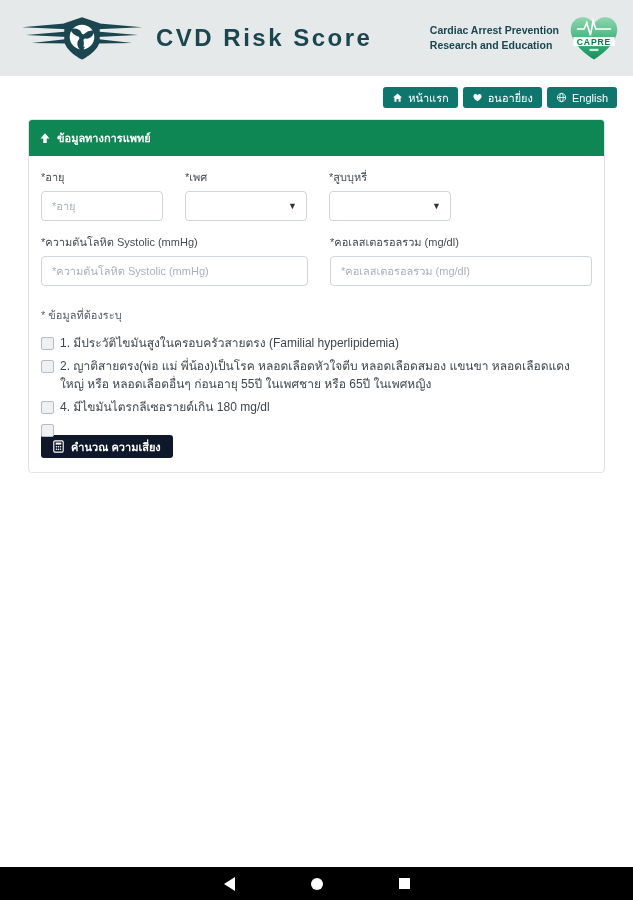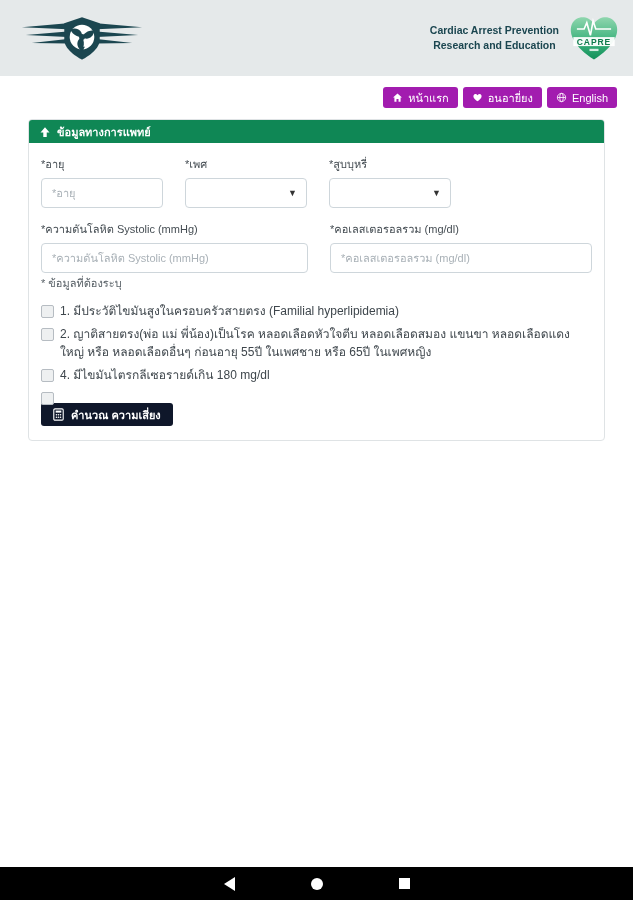--- a/index.html
+++ b/index.html
@@ -9,57 +9,57 @@
   }
   
   .app-header{
     height:76px;background:#e5e9ea;display:flex;align-items:center;padding:0 12px 0 18px;box-sizing:border-box;
   }
   .logo-svg{flex:0 0 auto;}
   .app-title{
     margin-left:10px;font-size:24px;font-weight:bold;letter-spacing:2.5px;color:#1b4650;white-space:nowrap;
   }
   .header-sub{
-    margin-left:auto;text-align:center;font-size:10.5px;font-weight:bold;color:#1b4650;line-height:1.4;white-space:nowrap;
+    margin-left:auto;text-align:left;font-size:10.5px;font-weight:bold;color:#1b4650;line-height:1.4;white-space:nowrap;
   }
   .capre-svg{flex:0 0 auto;margin-left:8px;}
   
   .nav-row{
     display:flex;justify-content:flex-end;gap:5px;margin:11px 16px 0 0;height:21px;
   }
   .nav-btn{
-    display:inline-flex;align-items:center;gap:5px;background:#a21caf;color:#fff;border:none;
+    display:inline-flex;align-items:center;gap:5px;background:#0f766e;color:#fff;border:none;
     border-radius:3px;font-size:11px;padding:0 9px;height:21px;cursor:pointer;
     font-family:inherit;
   }
   
   .panel{
     margin:11px 28px 0 28px;border:1px solid #dfe3e5;border-radius:4px;background:#fff;
   }
   .panel-header{
-    background:#0f8755;color:#fff;border-radius:3px 3px 0 0;height:23px;
+    background:#0f8755;color:#fff;border-radius:3px 3px 0 0;height:36px;
     display:flex;align-items:center;gap:6px;padding:0 10px;font-size:11px;font-weight:bold;
   }
   .panel-body{padding:12px 12px 14px 12px;}
   .form-row{display:flex;gap:22px;}
   .form-row + .form-row{margin-top:12px;}
   .field{display:flex;flex-direction:column;}
   .field label{font-size:11px;color:#454d53;margin-bottom:5px;}
   .w122{width:122px;} .w267{width:267px;} .w262{width:262px;}
   .text-input{
     height:30px;border:1px solid #ced6db;border-radius:4px;padding:0 10px;font-size:11px;color:#454d53;
     font-family:inherit;box-sizing:border-box;width:100%;background:#fff;
   }
   .text-input::placeholder{color:#a9b1b7;opacity:1;}
   .select-box{
     height:30px;border:1px solid #ced6db;border-radius:4px;background:#fff;box-sizing:border-box;
     display:flex;align-items:center;justify-content:flex-end;padding:0 9px;cursor:pointer;
   }
   .caret{font-size:9px;color:#333;line-height:1;}
-  .required-note{margin-top:1px;font-size:11px;color:#5a6268;}
+  .required-note{margin-top:20px;font-size:11px;color:#5a6268;}
   .checklist-intro{margin-top:18px;font-size:11.5px;color:#3e464c;}
   .checklist{margin-top:10px;}
   .check-item{
     position:relative;display:block;padding-left:19px;font-size:12px;color:#3e464c;
     line-height:1.5;margin-bottom:5px;max-width:551px;cursor:pointer;
   }
   .cb{
     position:absolute;left:0;top:2.5px;width:11px;height:11px;background:#eef0f1;
     border:1px solid #b6bcc2;border-radius:2px;
   }
@@ -95,20 +95,21 @@
       </g>
       <circle cx="130" cy="48" r="25" fill="#ffffff"></circle>
       <g fill="#1b4650">
         <path d="M130 48 C139 32 155 35 155 35 C153 51 139 55 130 48 Z"></path>
         <path d="M130 48 C139 32 155 35 155 35 C153 51 139 55 130 48 Z" transform="rotate(120 130 48)"></path>
         <path d="M130 48 C139 32 155 35 155 35 C153 51 139 55 130 48 Z" transform="rotate(240 130 48)"></path>
         <circle cx="130" cy="48" r="6"></circle>
       </g>
       <polygon points="130,78 124,68 136,68" fill="#1b4650"></polygon>
     </svg>
+    <div class="app-title">CVD Risk Score</div>
     <div class="header-sub">
       <div>Cardiac Arrest Prevention</div>
       <div>Research and Education</div>
     </div>
     <svg class="capre-svg" width="54" height="52" viewBox="0 0 60 56">
       <defs>
         <linearGradient id="hg" x1="0" y1="0" x2="0" y2="1">
           <stop offset="0" stop-color="#8fd6ae"></stop>
           <stop offset="0.55" stop-color="#3fb37e"></stop>
           <stop offset="1" stop-color="#12905a"></stop>

